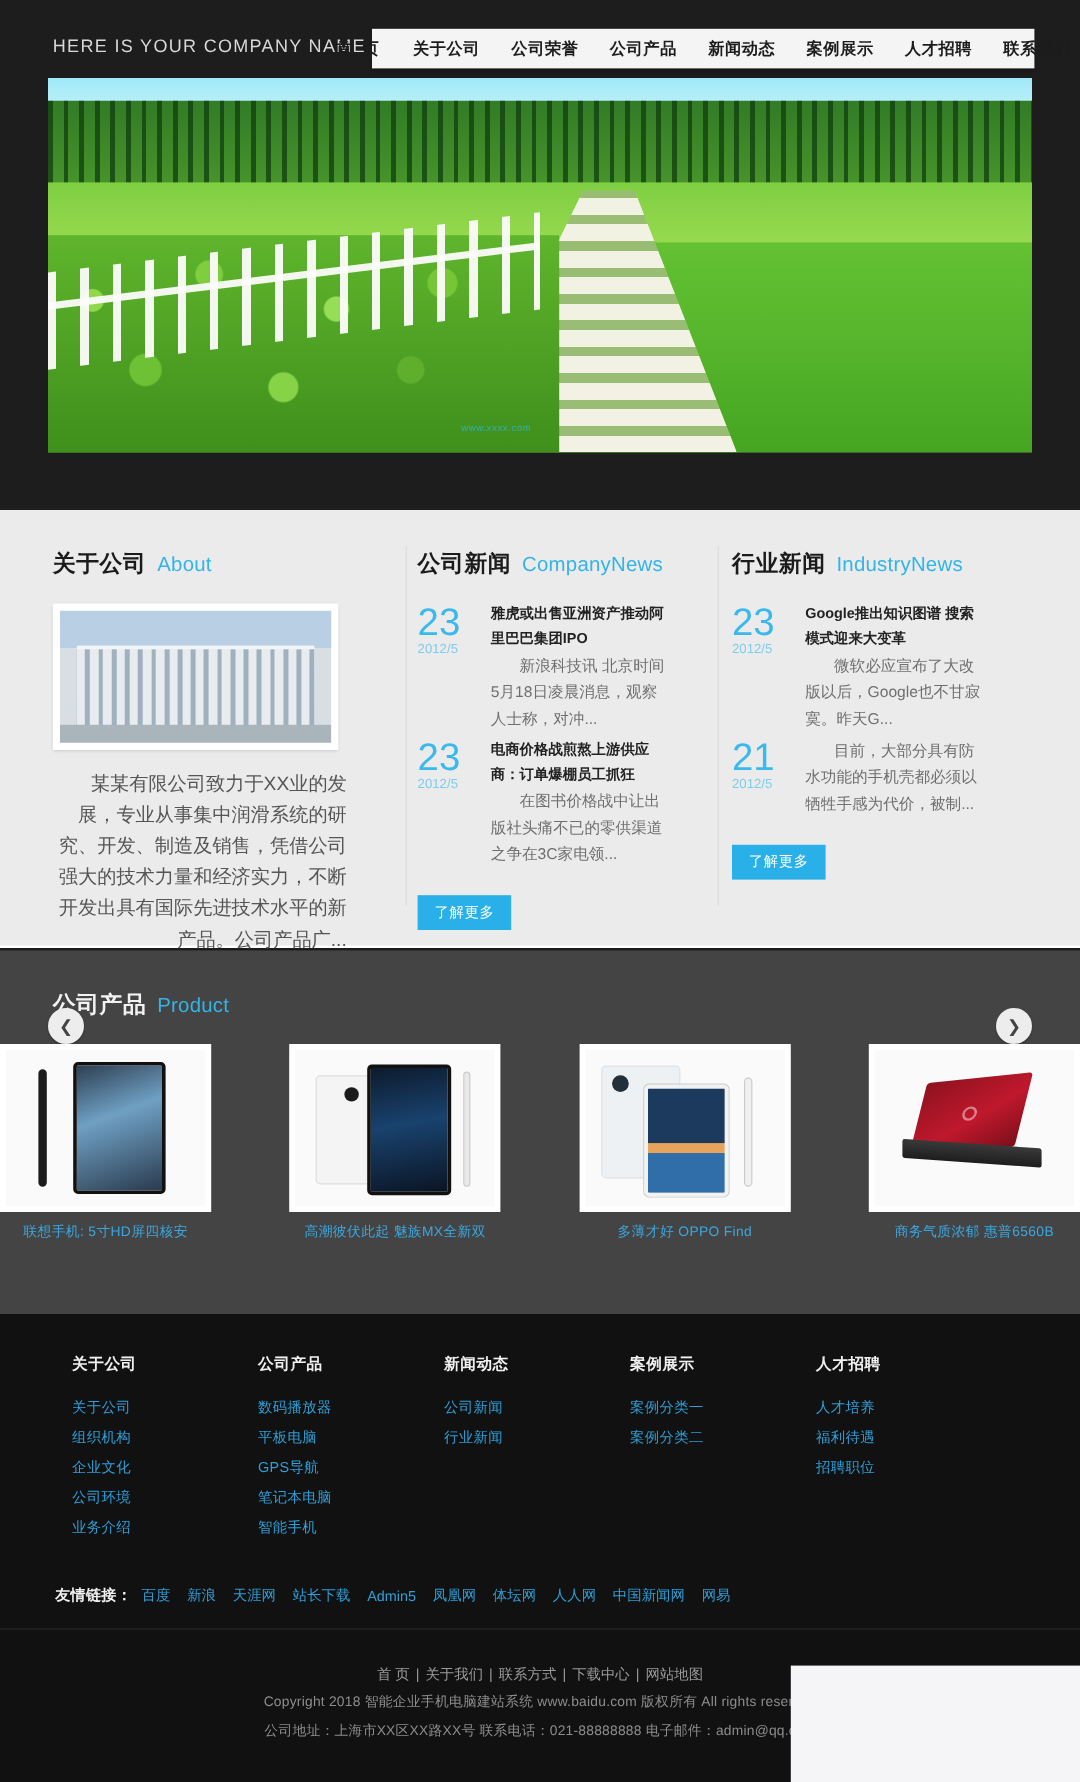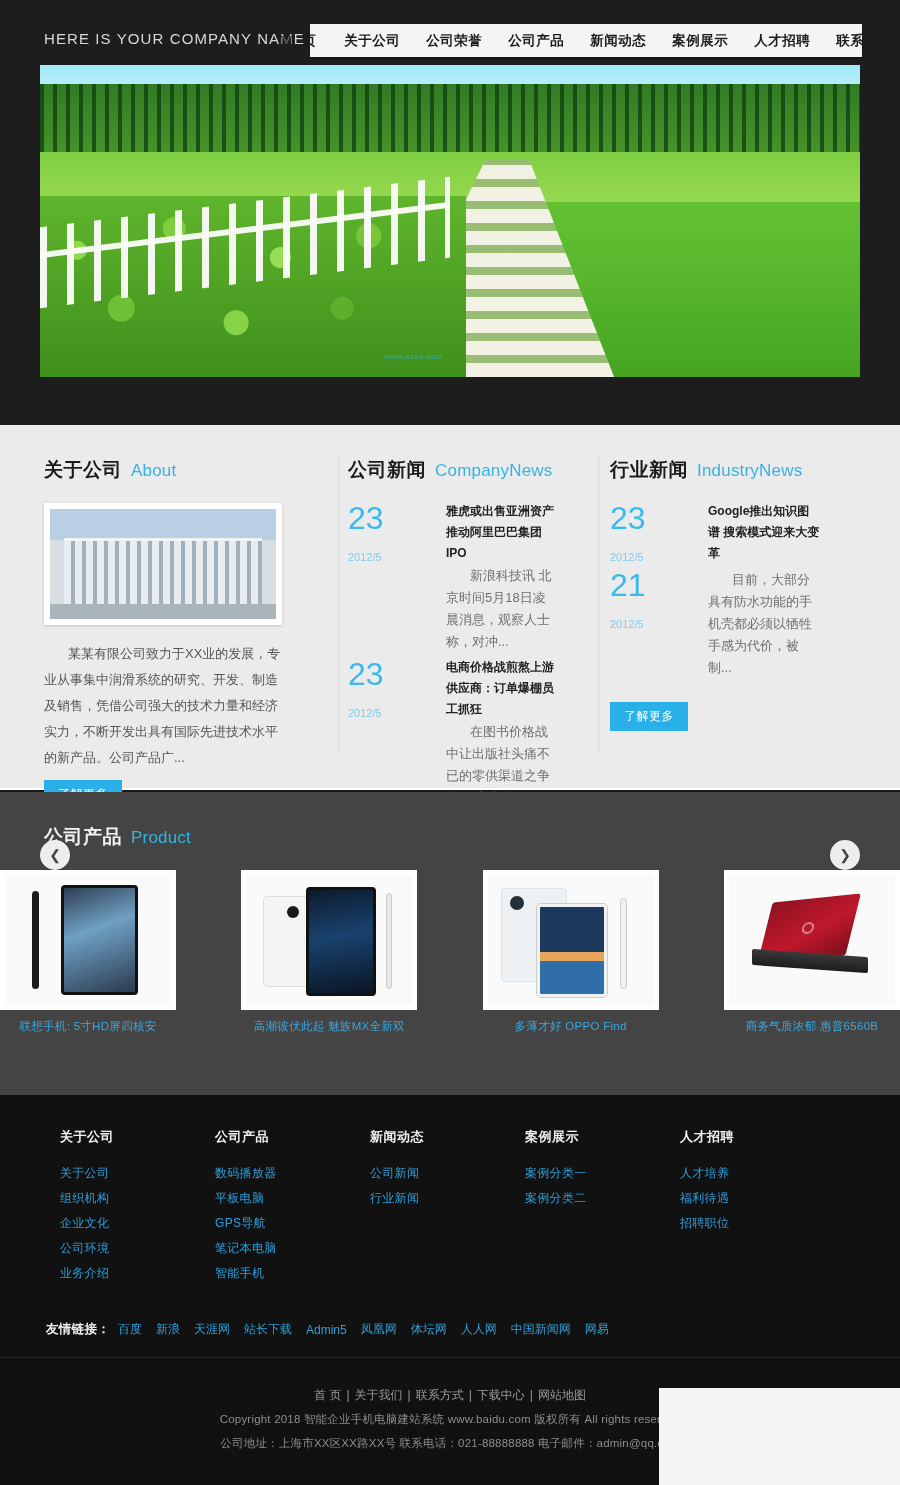--- a/index.html
+++ b/index.html
@@ -148,22 +148,23 @@
       linear-gradient(#dfe5ea, #c2cbd3);
     border-top: 3px solid #f2f5f7;
   }
   .about-photo .img:after {
     content: ""; position: absolute; left: 0; bottom: 0;
     width: 100%; height: 14%;
     background: #aab4bb;
   }
   .about-text {
     margin-top: 16px; width: 245px;
-    font-size: 13px; line-height: 26px; color: #555;
+    font-size: 16px; line-height: 26px; color: #555;
     text-indent: 24px;
+    text-align: right;
   }
   .btn-more {
     display: inline-block; margin-top: 9px;
     background: #29b0e8; color: #fff;
     font-size: 12px; padding: 6px 14px;
     letter-spacing: .5px;
   }
 
   .news-col { position: absolute; top: 32px; width: 210px; }
   .news-col.company { left: 348px; }
@@ -171,22 +172,22 @@
   .vline {
     position: absolute; top: 455px; width: 1px; height: 300px;
     background: #dcdcdc;
   }
   .news-list { margin-top: 18px; }
   .news-item { display: flex; gap: 11px; margin-bottom: 4px; }
   .news-date { width: 50px; flex: 0 0 50px; text-align: left; }
   .news-date .day {
     font-size: 32px; color: #3ab9ec; line-height: 34px; font-weight: 300;
   }
-  .news-date .ym { font-size: 11px; color: #7fcdeb; margin-top: 16px; }
-  .news-body { flex: 1; margin-left: 37px; }
+  .news-date .ym { font-size: 11px; color: #7fcdeb; margin-top: 0; }
+  .news-body { flex: 1; }
   .news-title {
     font-size: 12px; font-weight: bold; color: #222; line-height: 21px;
   }
   .news-desc {
     font-size: 13px; color: #6f6f6f; line-height: 22px; text-indent: 24px;
     margin-top: 1px;
   }
   .news-btn-wrap { margin-top: 14px; }
 
   
@@ -402,20 +403,21 @@
       <span class="en">IndustryNews</span>
     </div>
     <div class="news-list">
       <div class="news-item">
         <div class="news-date">
           <div class="day">23</div>
           <div class="ym">2012/5</div>
         </div>
         <div class="news-body">
           <div class="news-title">Google推出知识图谱 搜索模式迎来大变革</div>
+          <div class="news-desc">微软必应宣布了大改版以后，Google也不甘寂寞。昨天G...</div>
         </div>
       </div>
       <div class="news-item">
         <div class="news-date">
           <div class="day">21</div>
           <div class="ym">2012/5</div>
         </div>
         <div class="news-body">
           <div class="news-desc">目前，大部分具有防水功能的手机壳都必须以牺牲手感为代价，被制...</div>
         </div>

